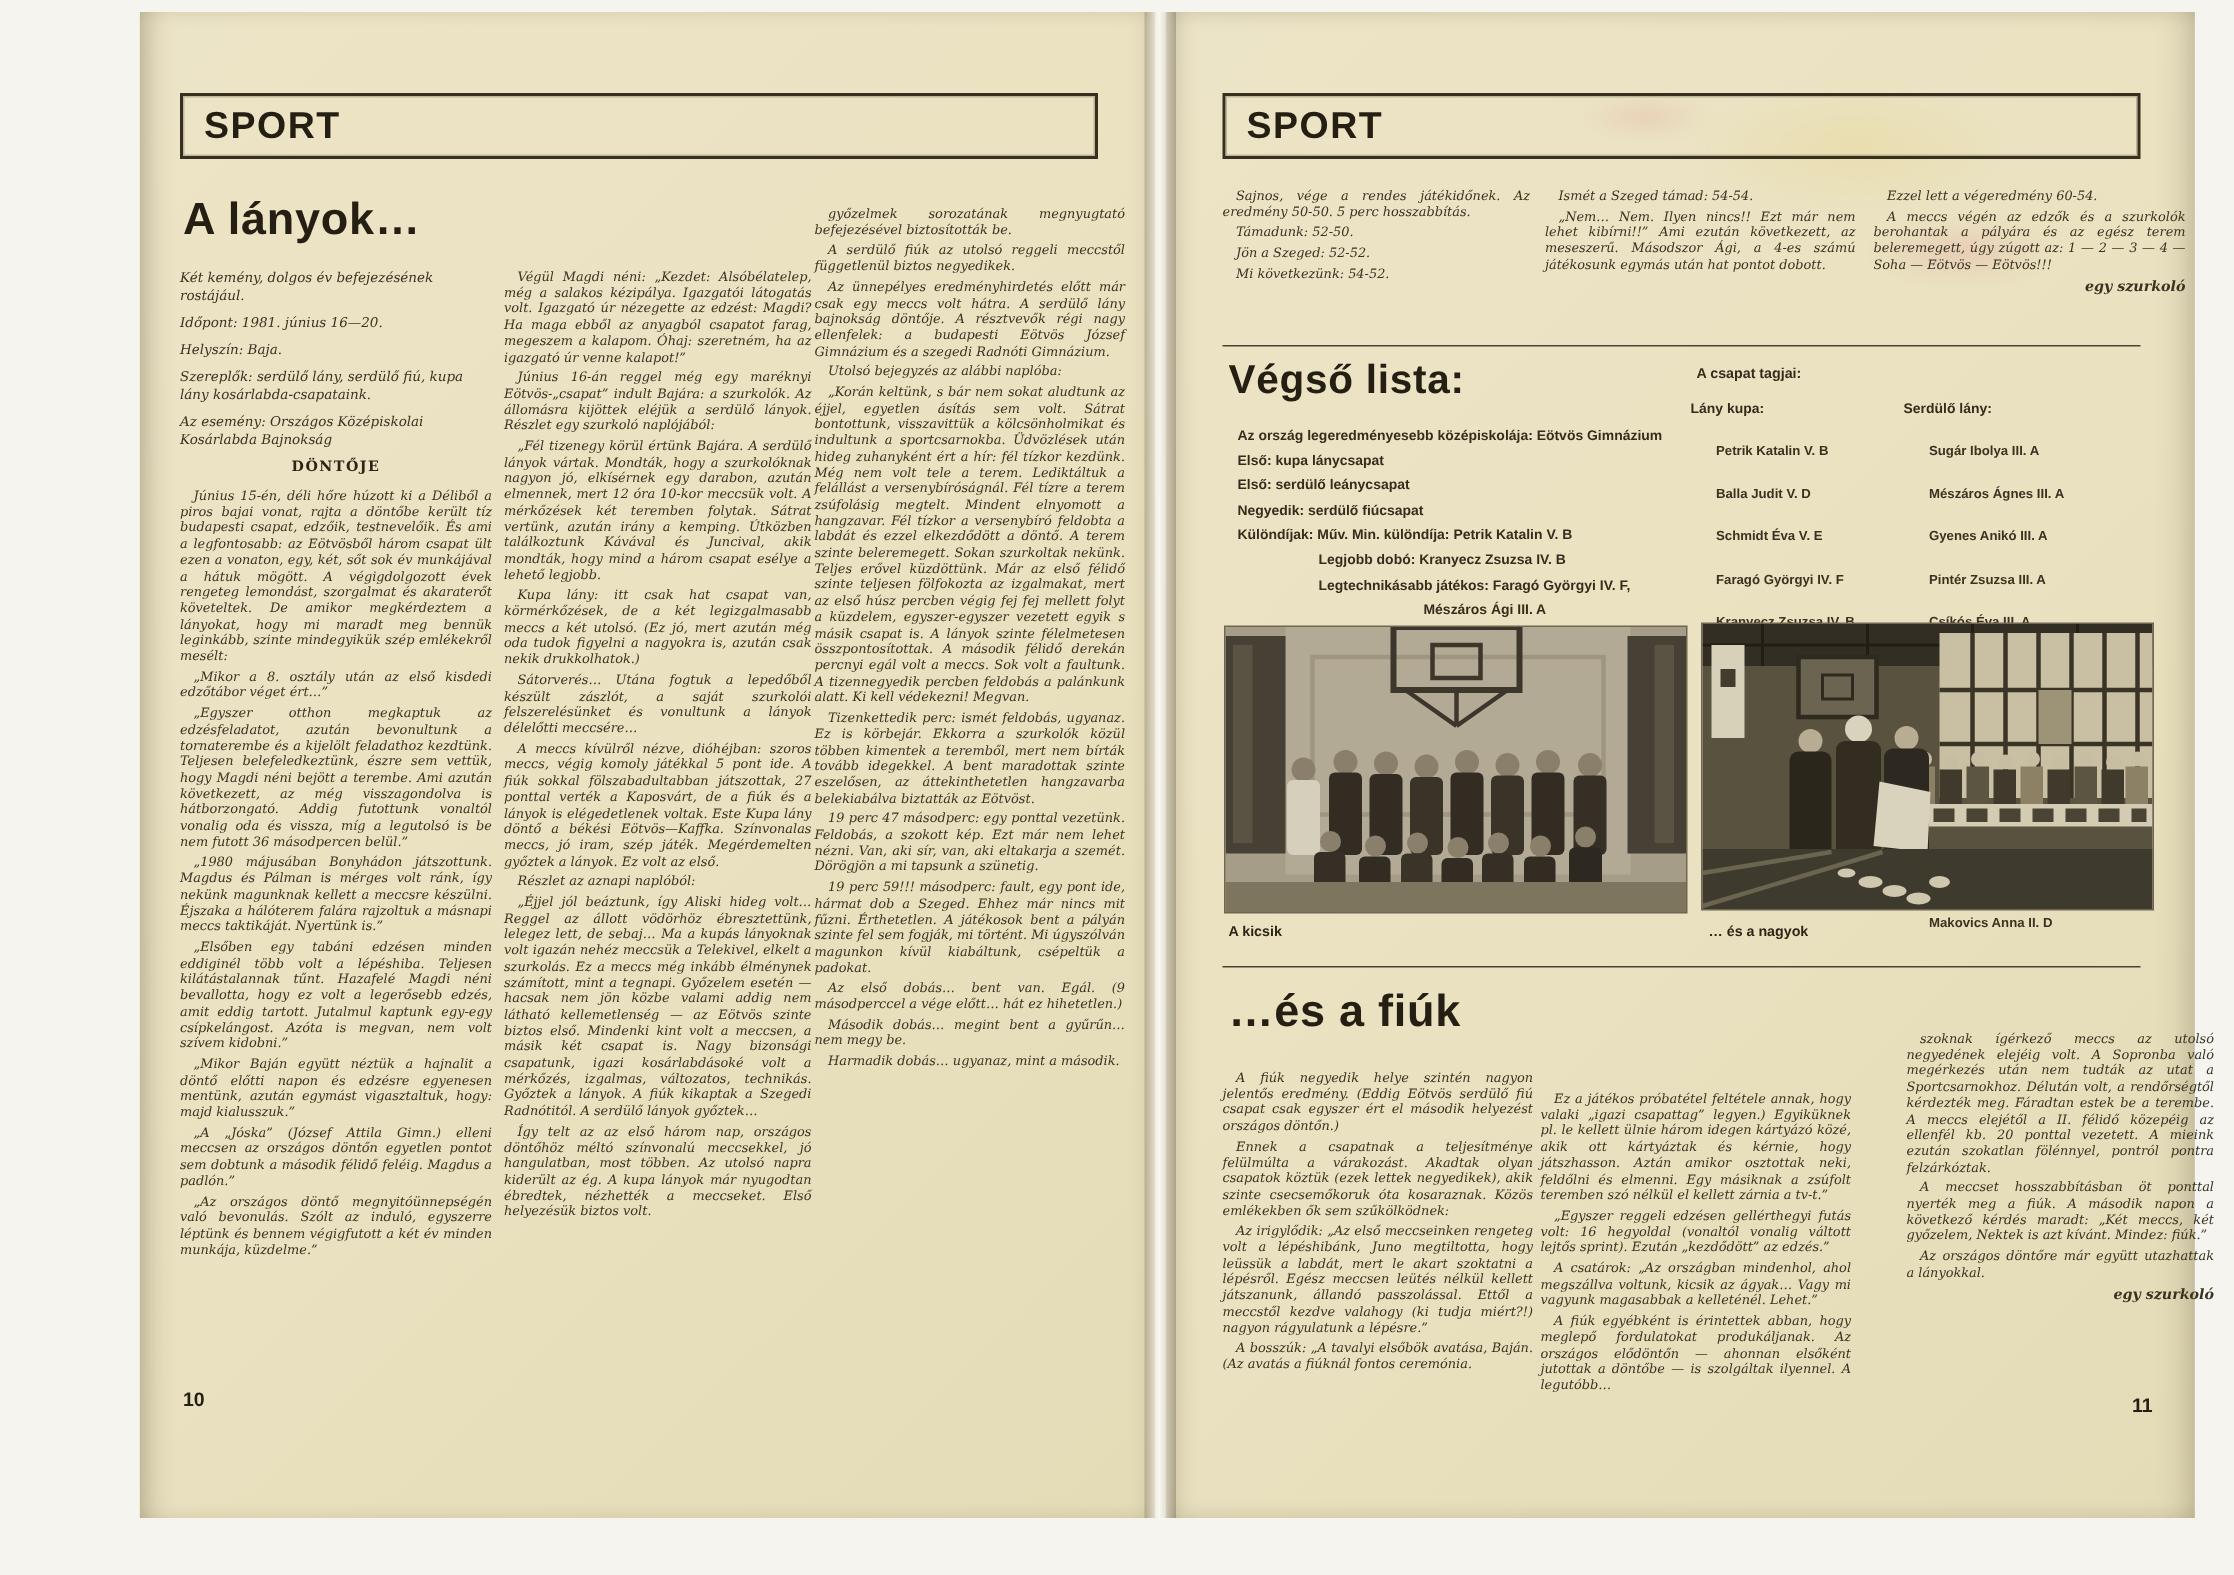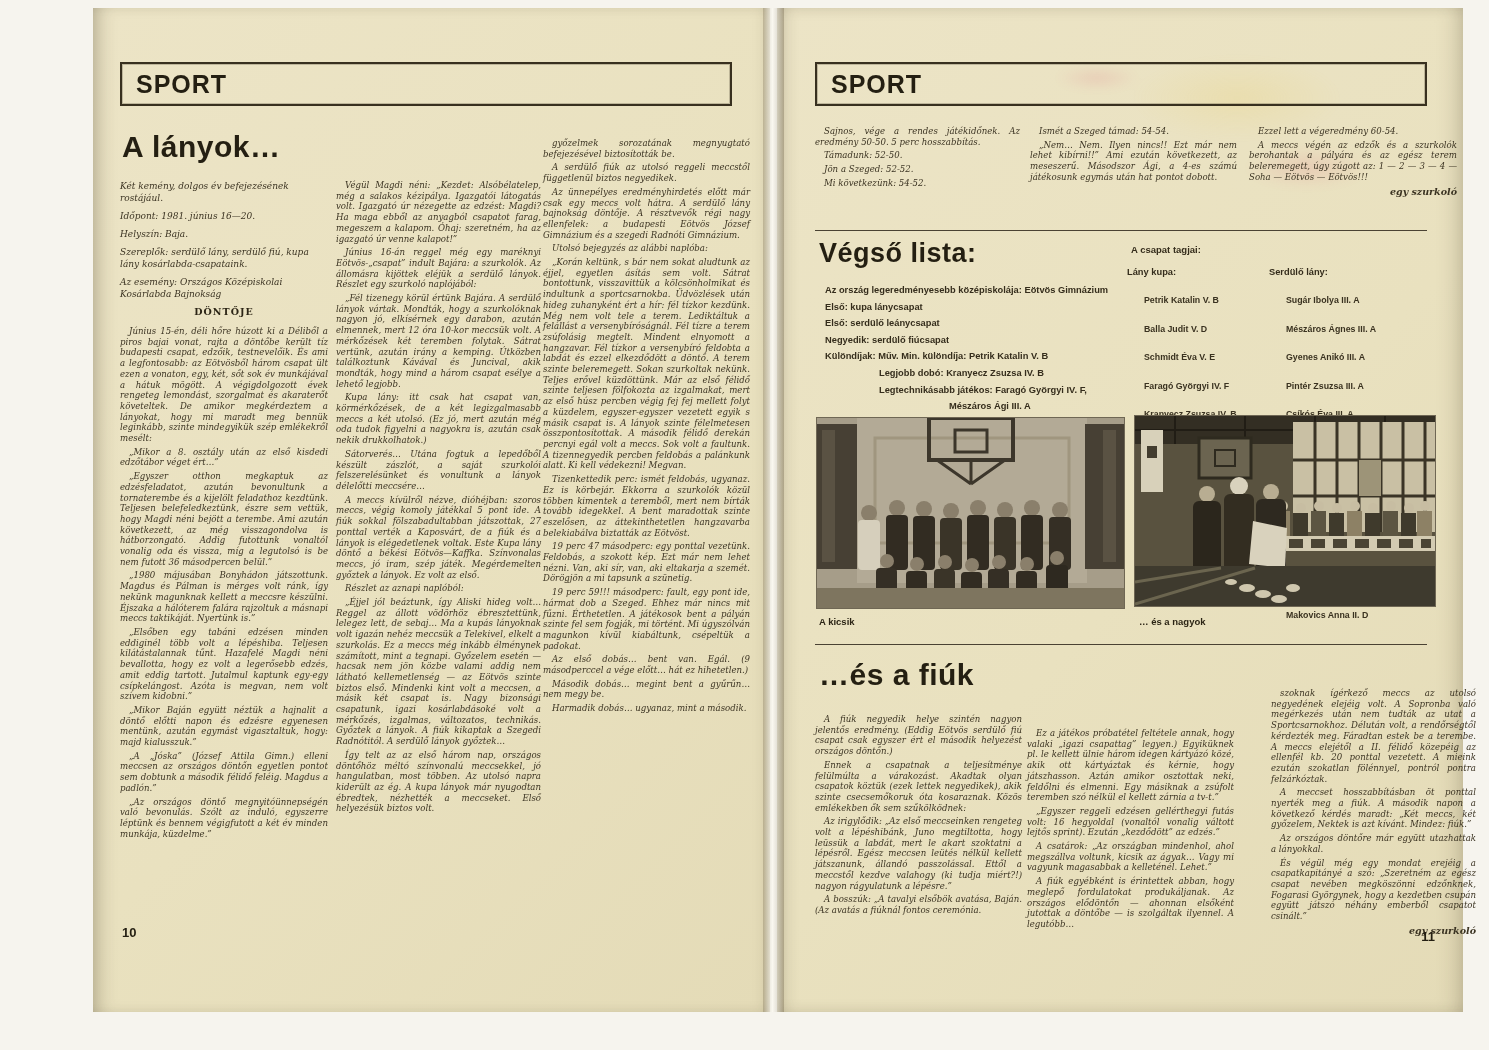--- a/index.html
+++ b/index.html
@@ -320,21 +320,20 @@
         <p class="bpara">„Egyszer reggeli edzésen gellérthegyi futás volt: 16 hegyoldal (vonaltól vonalig váltott lejtős sprint). Ezután „kezdődött” az edzés.”</p>
         <p class="bpara">A csatárok: „Az országban mindenhol, ahol megszállva voltunk, kicsik az ágyak… Vagy mi vagyunk magasabbak a kelleténél. Lehet.”</p>
         <p class="bpara">A fiúk egyébként is érintettek abban, hogy meglepő fordulatokat produkáljanak. Az országos elődöntőn — ahonnan elsőként jutottak a döntőbe — is szolgáltak ilyennel. A legutóbb…</p>
       </div>
   </div>
   <div class="col" style="left:462px;top:680px;width:205px;margin-left:32px;">
     <div>
         <p class="bpara">szoknak ígérkező meccs az utolsó negyedének elejéig volt. A Sopronba való megérkezés után nem tudták az utat a Sportcsarnokhoz. Délután volt, a rendőrségtől kérdezték meg. Fáradtan estek be a terembe. A meccs elejétől a II. félidő közepéig az ellenfél kb. 20 ponttal vezetett. A mieink ezután szokatlan fölénnyel, pontról pontra felzárkóztak.</p>
         <p class="bpara">A meccset hosszabbításban öt ponttal nyerték meg a fiúk. A második napon a következő kérdés maradt: „Két meccs, két győzelem, Nektek is azt kívánt. Mindez: fiúk.”</p>
         <p class="bpara">Az országos döntőre már együtt utazhattak a lányokkal.</p>
-        <p class="bpara">És végül még egy mondat erejéig a csapatkapitányé a szó: „Szeretném az egész csapat nevében megköszönni edzőnknek, Fogarasi Györgynek, hogy a kezdetben csupán együtt játszó néhány emberből csapatot csinált.”</p>
       </div>
     <div class="sig">egy szurkoló</div>
   </div>
 
   <div class="pagenum" style="right:28px;top:922px;">11</div>
 </div>
 
 <div class="gutter"></div>
 
 </body></html>

